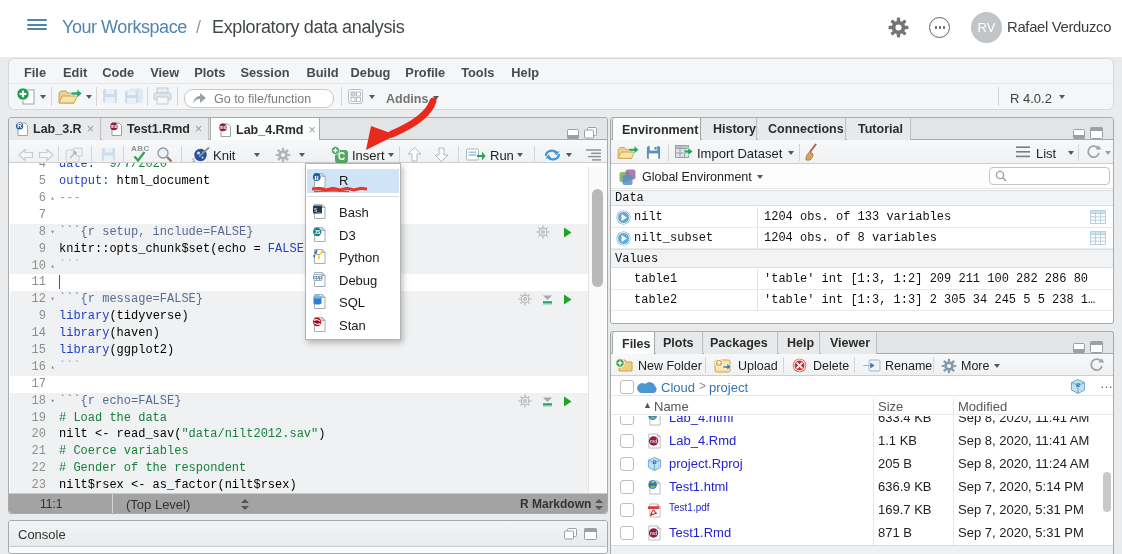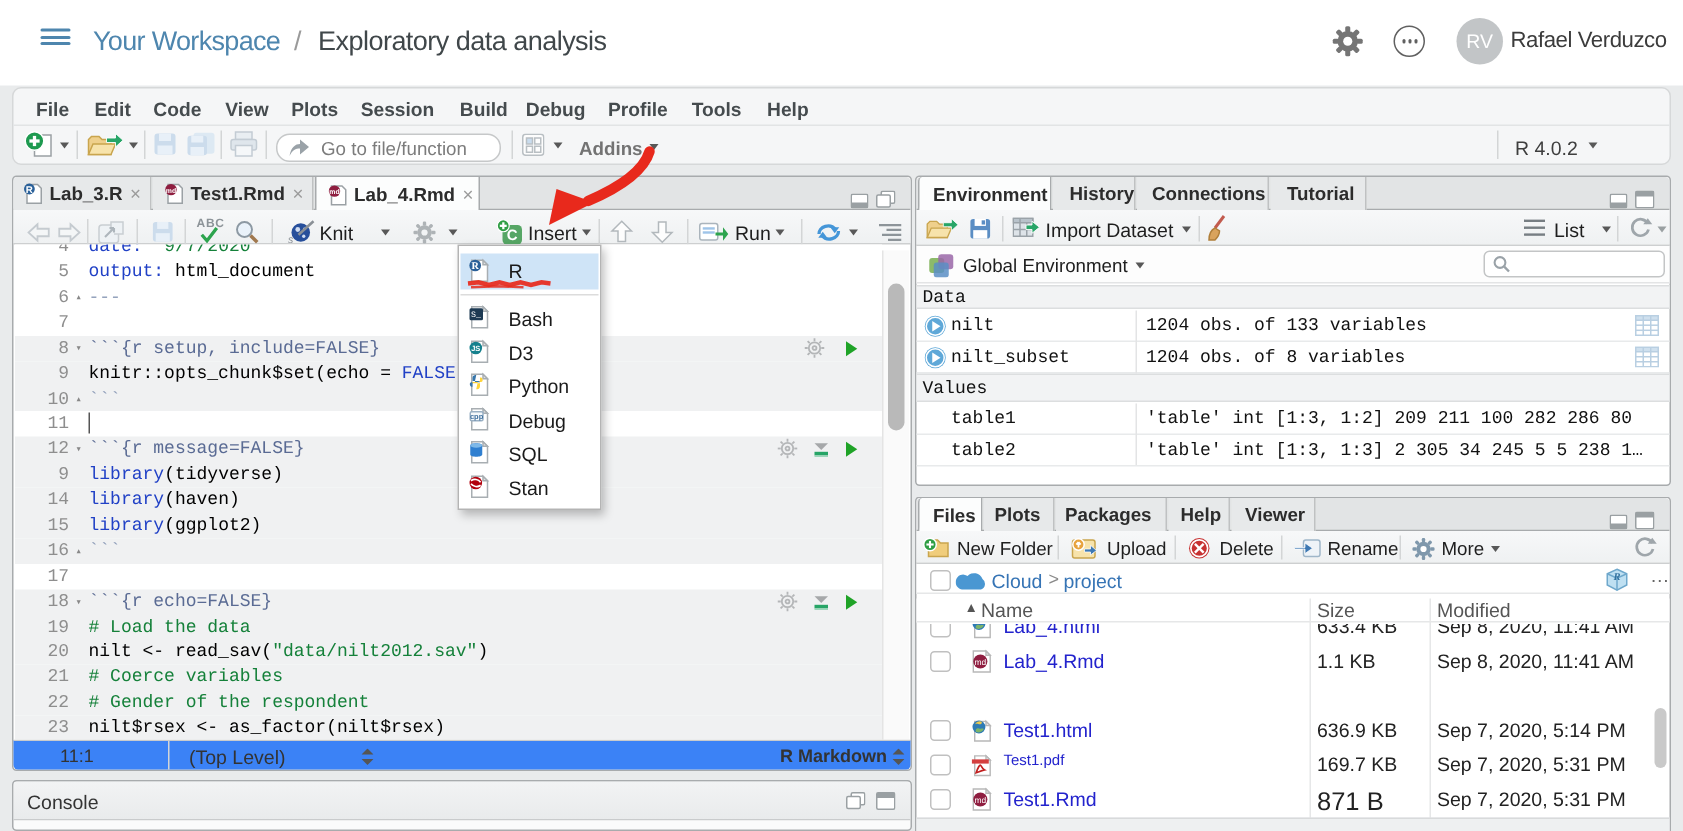--- a/index.html
+++ b/index.html
@@ -32,21 +32,21 @@
 
 #src { left:8px; top:117px; width:600px; height:397px; }
 #srctb { top:22px; height:23px; }
 #code { position:absolute; left:1px; right:19px; top:45px; bottom:20px; overflow:hidden; font-family:"Liberation Mono",monospace; font-size:12px; background:#fff; }
 .cl { height:16.9px; line-height:16.9px; white-space:pre; position:relative; }
 .cl .ln { display:inline-block; width:36px; text-align:right; color:#8e8e8e; font-size:12px; }
 .cl .fold { display:inline-block; width:13px; text-align:center; color:#888; font-size:7px; vertical-align:1px; }
 .cl .ct { position:absolute; left:49px; top:0; }
 .chunk { background:#f0f1f2; }
 .b { color:#2141c6; } .g { color:#15813a; } .s { color:#5a6b94; } .gr { color:#8d9cb8; }
-#srcstatus { position:absolute; left:0; right:0; bottom:0; height:20px; background:#3b82f6; border-top:1px solid #c9cbcc; font-size:12px; color:#333; border-radius:0 0 3px 3px; }
+#srcstatus { position:absolute; left:0; right:0; bottom:0; height:20px; background:#a3a3a3; border-top:1px solid #c9cbcc; font-size:12px; color:#333; border-radius:0 0 3px 3px; }
 
 
 #console { left:8px; top:520px; width:600px; height:34px; background:#fafbfb; }
 #conshdr { position:absolute; left:0; top:0; right:0; height:26px; background:linear-gradient(#f2f3f4,#e9ebec); border-bottom:1px solid #c9cbcc; border-radius:3px 3px 0 0; }
 
 
 #env { left:610px; top:117px; width:504px; height:207px; }
 #files { left:610px; top:331px; width:504px; height:223px; border-bottom:none; border-radius:3px 3px 0 0; }
 
 .secband { position:absolute; left:0; right:0; height:16px; background:#f2f3f4; border-top:1px solid #dcdedf; border-bottom:1px solid #dcdedf; font-family:"Liberation Mono",monospace; font-size:12px; color:#111; line-height:15px; padding-left:4px; }
@@ -654,20 +654,31 @@
         <span class="abs" style="left:36px; top:3px;"><svg width="15" height="16" viewBox="0 0 16 17">
             <path d="M2 1 L11 1 L14 4 L14 16 L2 16 Z" fill="#fff" stroke="#b8b8b8"></path>
             <path d="M11 1 L14 4 L11 4 Z" fill="#e8e8e8" stroke="#b8b8b8"></path>
             <circle cx="7" cy="8.5" r="5" fill="#8f1e40"></circle>
             <text x="7" y="11" font-size="6" fill="#fff" text-anchor="middle" font-family="Liberation Sans">md</text>
           </svg></span>
         <span class="abs flink" style="left:58px; top:3px; font-size:13px;">Lab_4.Rmd</span>
         <span class="abs" style="left:267px; top:3px; font-size:13px; color:#222;">1.1 KB</span>
         <span class="abs" style="left:347px; top:3px; font-size:13px; color:#222;">Sep 8, 2020, 11:41 AM</span>
       </div>
+      <div class="abs" style="left:0; right:0; top:37px; height:23px;">
+        <span class="abs" style="left:9px; top:4px; width:14px; height:14px; border:1px solid #c0c0c0; border-radius:3px; background:#fff;"></span>
+        <span class="abs" style="left:36px; top:3px;"><svg width="15" height="16" viewBox="0 0 16 16">
+            <path d="M8 1 L14.5 4 L14.5 11.5 L8 15 L1.5 11.5 L1.5 4 Z" fill="#bfe0f2" stroke="#6fa8cc"></path>
+            <path d="M1.5 4 L8 7 L14.5 4 M8 7 L8 15" fill="none" stroke="#6fa8cc"></path>
+            <text x="8" y="8" font-size="7" fill="#3372a0" text-anchor="middle" font-family="Liberation Serif" font-style="italic" font-weight="bold">R</text>
+          </svg></span>
+        <span class="abs flink" style="left:58px; top:3px; font-size:13px;">project.Rproj</span>
+        <span class="abs" style="left:267px; top:3px; font-size:13px; color:#222;">205 B</span>
+        <span class="abs" style="left:347px; top:3px; font-size:13px; color:#222;">Sep 8, 2020, 11:24 AM</span>
+      </div>
       <div class="abs" style="left:0; right:0; top:60px; height:23px;">
         <span class="abs" style="left:9px; top:4px; width:14px; height:14px; border:1px solid #c0c0c0; border-radius:3px; background:#fff;"></span>
         <span class="abs" style="left:36px; top:3px;"><svg width="15" height="16" viewBox="0 0 16 17">
             <path d="M3 2 L11 2 L14 5 L14 16 L3 16 Z" fill="#fff" stroke="#b8b8b8"></path>
             <path d="M11 2 L14 5 L11 5 Z" fill="#e8e8e8" stroke="#b8b8b8"></path>
             <circle cx="6" cy="6" r="4.6" fill="#2e7bb5"></circle>
             <path d="M3 4 A4.6 4.6 0 0 1 8 2.2 C8.5 3.5 7 4.5 6 4 C4.8 3.6 4 3.6 3 4 Z" fill="#e8c84f"></path>
             <path d="M4 9.5 C3 8 4.5 6.5 6 7 C7.5 7.5 8.5 6.8 9.5 7.5 A4.6 4.6 0 0 1 4 9.5 Z" fill="#7cb46a"></path>
           </svg></span>
         <span class="abs flink" style="left:58px; top:3px; font-size:13px;">Test1.html</span>
@@ -688,21 +699,21 @@
       </div>
       <div class="abs" style="left:0; right:0; top:106px; height:23px;">
         <span class="abs" style="left:9px; top:4px; width:14px; height:14px; border:1px solid #c0c0c0; border-radius:3px; background:#fff;"></span>
         <span class="abs" style="left:36px; top:3px;"><svg width="15" height="16" viewBox="0 0 16 17">
             <path d="M2 1 L11 1 L14 4 L14 16 L2 16 Z" fill="#fff" stroke="#b8b8b8"></path>
             <path d="M11 1 L14 4 L11 4 Z" fill="#e8e8e8" stroke="#b8b8b8"></path>
             <circle cx="7" cy="8.5" r="5" fill="#8f1e40"></circle>
             <text x="7" y="11" font-size="6" fill="#fff" text-anchor="middle" font-family="Liberation Sans">md</text>
           </svg></span>
         <span class="abs flink" style="left:58px; top:3px; font-size:13px;">Test1.Rmd</span>
-        <span class="abs" style="left:267px; top:3px; font-size:17px; color:#222;">871 B</span>
+        <span class="abs" style="left:267px; top:3px; font-size:13px; color:#222;">871 B</span>
         <span class="abs" style="left:347px; top:3px; font-size:13px; color:#222;">Sep 7, 2020, 5:31 PM</span>
       </div>
     </div>
   <div class="abs" style="right:2px; top:140px; width:8px; height:40px; background:#c9c9c9; border-radius:4px;"></div>
   <div class="abs" style="left:0; right:0; bottom:0; height:9px; background:#eef0f1; border-top:1px solid #d8dadb;"></div>
 </div>
 
 <div class="abs" id="dropdown" style="left:305px; top:163px; width:96px; height:177px; background:#fff; border:1px solid #b4b4b4; box-shadow:2px 3px 6px rgba(0,0,0,0.25); z-index:50; font-size:13px; color:#1a1a1a;">
   <div class="abs" style="left:1px; right:1px; top:5px; height:24px; background:#cfe4f7;"></div>
   <svg class="abs" style="left:6px; top:8px;" width="15" height="17" viewBox="0 0 15 17">

